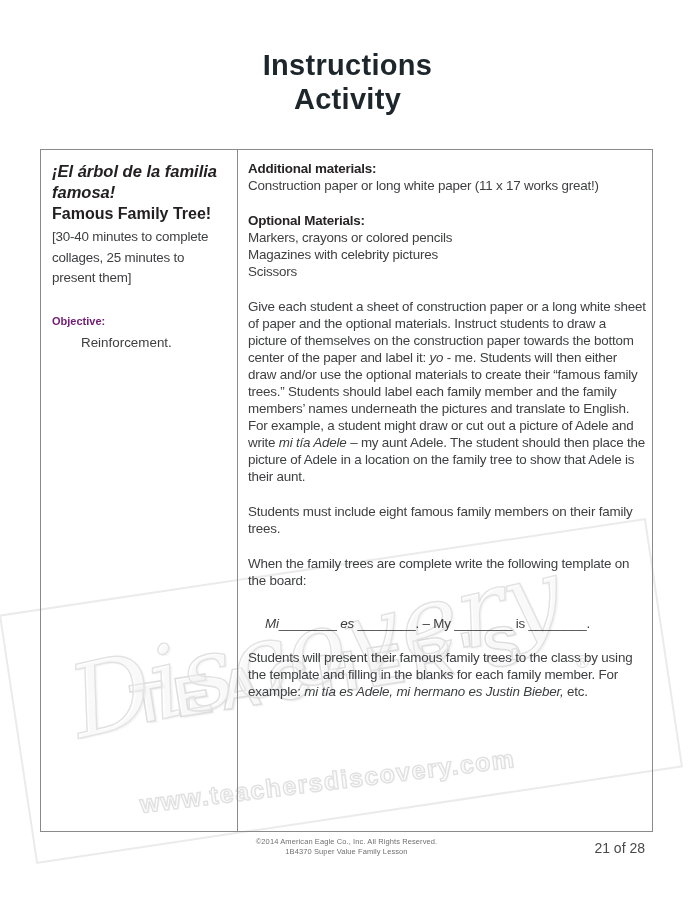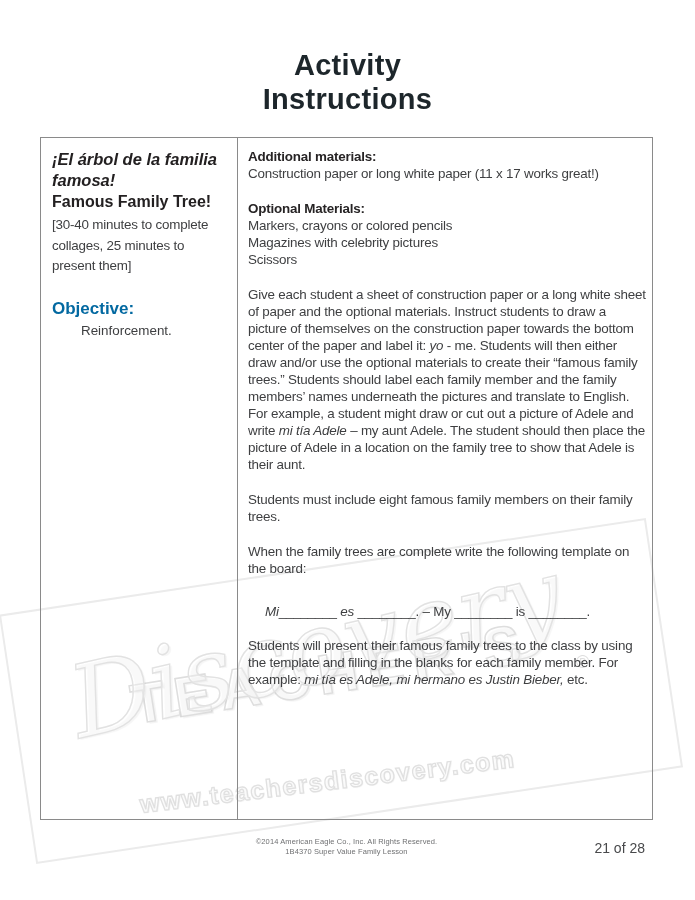--- a/index.html
+++ b/index.html
@@ -40,37 +40,37 @@
   .content { position:relative; z-index:1; }
 
   .doc-title {
     position:absolute; top:48px; left:0; width:695px; text-align:center;
     font-size:29px; line-height:34px; font-weight:800; letter-spacing:0.3px;
     color:#1d262b;
   }
   .doc-title span { display:block; }
 
   .doc-table {
-    position:absolute; left:40px; top:137px; width:613px; height:683px;
+    position:absolute; left:40px; top:149px; width:613px; height:683px;
     border:1.5px solid #8a8a8a; box-sizing:border-box; display:flex;
     background:transparent;
   }
   .col-left {
     width:197px; border-right:1.5px solid #8a8a8a; box-sizing:border-box;
     padding:11px 10px 0 11px; flex:none;
   }
   .col-right {
     flex:1; box-sizing:border-box; padding:10px 6px 0 10px;
     font-size:13.4px; line-height:17px; letter-spacing:-0.2px; color:#3e3f41;
   }
 
   .title-es { font-weight:700; font-style:italic; font-size:16.5px; line-height:21px; color:#232021; }
   .title-en { font-weight:700; font-size:16px; line-height:21px; color:#232021; }
   .duration { font-size:13.4px; line-height:20.5px; letter-spacing:-0.2px; margin-top:3px; color:#3e3f41; }
-  .obj-h    { font-weight:700; font-size:17px; line-height:20px; margin-top:22px; color:#0369a1; }
+  .obj-h    { font-weight:700; font-size:11px; line-height:20px; margin-top:22px; color:#701a75; }
   .obj-v    { font-size:13.4px; line-height:20.5px; margin-top:2px; color:#3e3f41;margin-left:29px; }
 
   .blk          { margin:0; }
   .blk-heading  { font-weight:700; color:#272425; }
   .blk-spacer   { height:18px; }
   .blk-template { margin:26px 0 17px 17px; }
   .it           { font-style:italic; }
 
   .footer-center {
     position:absolute; left:40px; top:837px; width:613px; text-align:center;
@@ -89,22 +89,22 @@
     <div class="wm-frame"></div>
     <div class="wm-teachers">TEACHER'S</div>
     <div class="wm-script">Discovery</div>
     <div class="wm-reg">®</div>
     <div class="wm-url">www.teachersdiscovery.com</div>
   </div>
 
   <div class="content">
 
     <div class="doc-title">
+      <span>Instructions</span>
       <span>Activity</span>
-      <span>Instructions</span>
     </div>
 
     <div class="doc-table">
 
       <div class="col-left">
         <div class="title-es">¡El árbol de la familia famosa!</div>
         <div class="title-en">Famous Family Tree!</div>
         <div class="duration">[30-40 minutes to complete collages, 25 minutes to present them]</div>
         <div class="obj-h">Objective:</div>
         <div class="obj-v">Reinforcement.</div>

